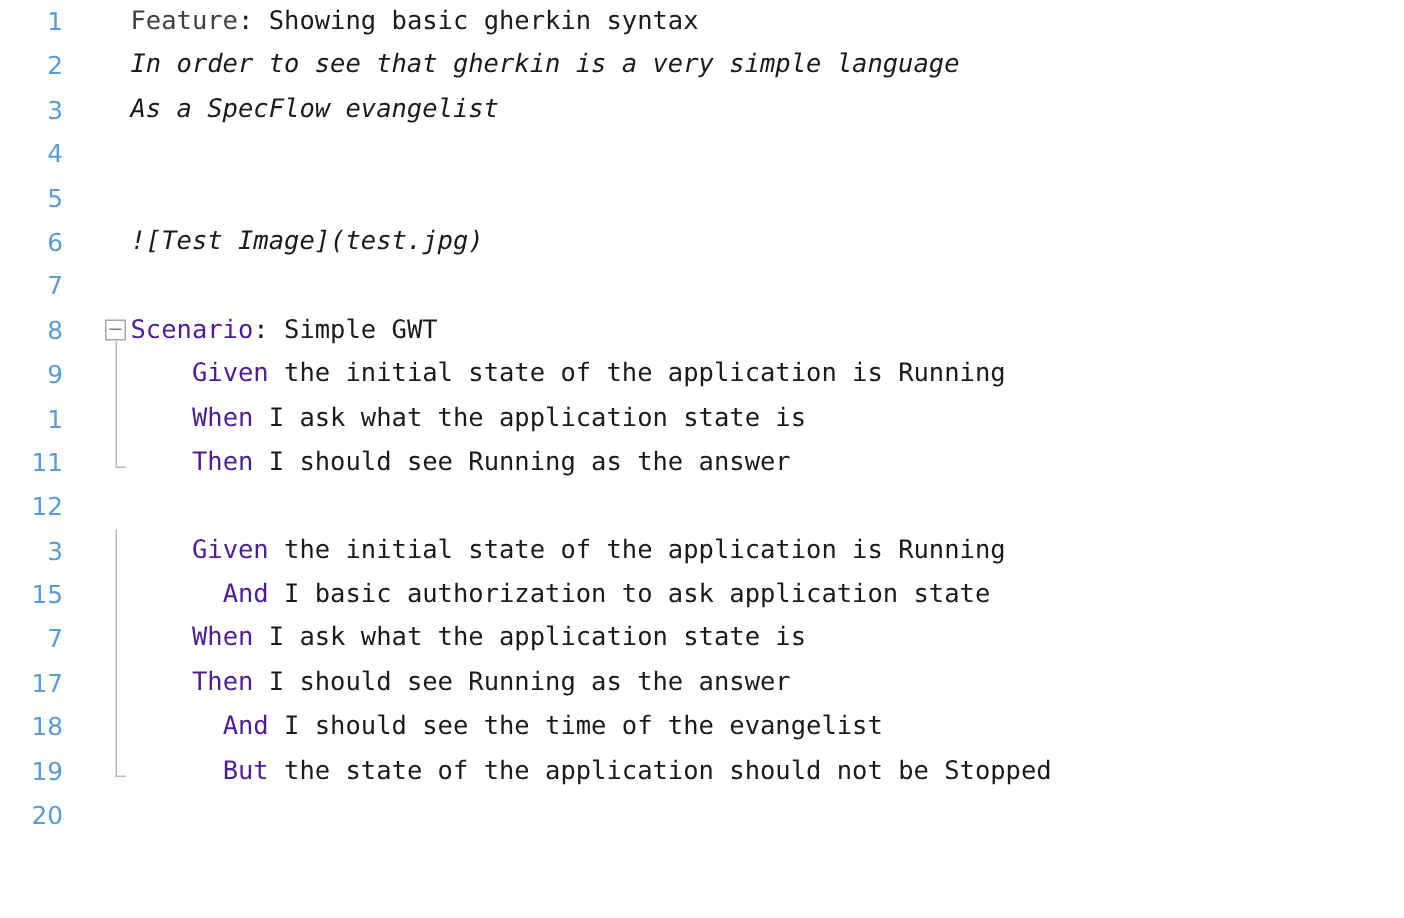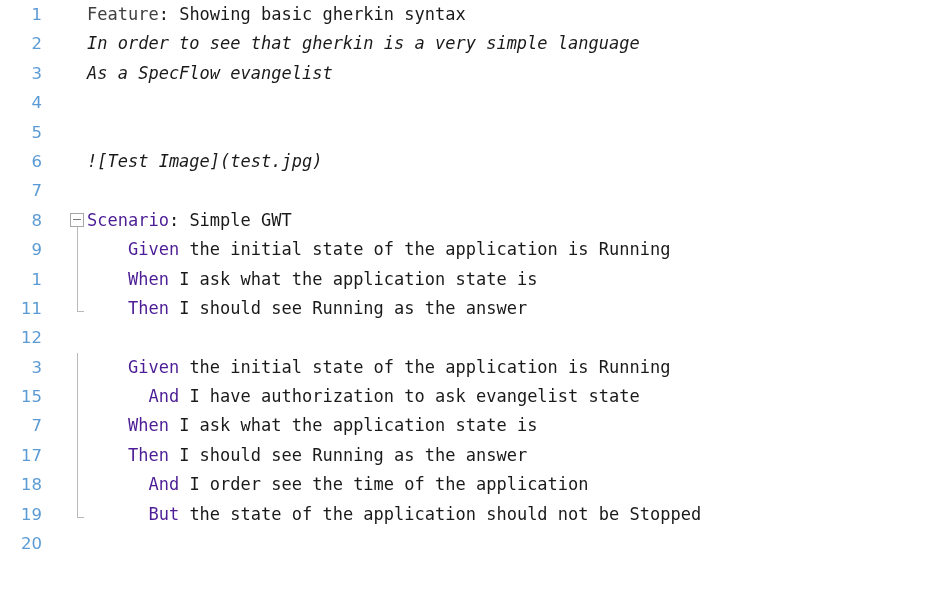--- a/index.html
+++ b/index.html
@@ -114,19 +114,19 @@
     <div class="line"><div class="gutter-num">4</div><div class="fold-col"></div></div>
     <div class="line"><div class="gutter-num">5</div><div class="fold-col"></div><div class="code"></div></div>
     <div class="line"><div class="gutter-num">6</div><div class="fold-col"></div><div class="code"><span class="desc">![Test Image](test.jpg)</span></div></div>
     <div class="line"><div class="gutter-num">7</div><div class="fold-col"></div><div class="code"></div></div>
     <div class="line"><div class="gutter-num">8</div><div class="fold-col"><div class="fold-box"></div><div class="fold-line start"></div></div><div class="code"><span class="kw">Scenario</span><span class="txt">:</span><span class="txt"> Simple GWT</span></div></div>
     <div class="line"><div class="gutter-num">9</div><div class="fold-col"><div class="fold-line"></div></div><div class="code"><span>    </span><span class="kw">Given</span><span class="txt"> the initial state of the application is Running</span></div></div>
     <div class="line"><div class="gutter-num">1</div><div class="fold-col"><div class="fold-line"></div></div><div class="code"><span>    </span><span class="kw">When</span><span class="txt"> I ask what the application state is</span></div></div>
     <div class="line"><div class="gutter-num">11</div><div class="fold-col"><div class="fold-line end"></div><div class="fold-foot"></div></div><div class="code"><span>    </span><span class="kw">Then</span><span class="txt"> I should see Running as the answer</span></div></div>
     <div class="line"><div class="gutter-num">12</div><div class="fold-col"></div><div class="code"></div></div>
     <div class="line"><div class="gutter-num">3</div><div class="fold-col"><div class="fold-line"></div></div><div class="code"><span>    </span><span class="kw">Given</span><span class="txt"> the initial state of the application is Running</span></div></div>
-    <div class="line"><div class="gutter-num">15</div><div class="fold-col"><div class="fold-line"></div></div><div class="code"><span>      </span><span class="kw">And</span><span class="txt"> I have authorization to ask evangelist state</span></div></div>
+    <div class="line"><div class="gutter-num">15</div><div class="fold-col"><div class="fold-line"></div></div><div class="code"><span>      </span><span class="kw">And</span><span class="txt"> I basic authorization to ask application state</span></div></div>
     <div class="line"><div class="gutter-num">7</div><div class="fold-col"><div class="fold-line"></div></div><div class="code"><span>    </span><span class="kw">When</span><span class="txt"> I ask what the application state is</span></div></div>
     <div class="line"><div class="gutter-num">17</div><div class="fold-col"><div class="fold-line"></div></div><div class="code"><span>    </span><span class="kw">Then</span><span class="txt"> I should see Running as the answer</span></div></div>
-    <div class="line"><div class="gutter-num">18</div><div class="fold-col"><div class="fold-line"></div></div><div class="code"><span>      </span><span class="kw">And</span><span class="txt"> I order see the time of the application</span></div></div>
+    <div class="line"><div class="gutter-num">18</div><div class="fold-col"><div class="fold-line"></div></div><div class="code"><span>      </span><span class="kw">And</span><span class="txt"> I should see the time of the evangelist</span></div></div>
     <div class="line"><div class="gutter-num">19</div><div class="fold-col"><div class="fold-line end"></div><div class="fold-foot"></div></div><div class="code"><span>      </span><span class="kw">But</span><span class="txt"> the state of the application should not be Stopped</span></div></div>
     <div class="line"><div class="gutter-num">20</div><div class="fold-col"></div><div class="code"></div></div>
   </div>
 
 </body></html>

